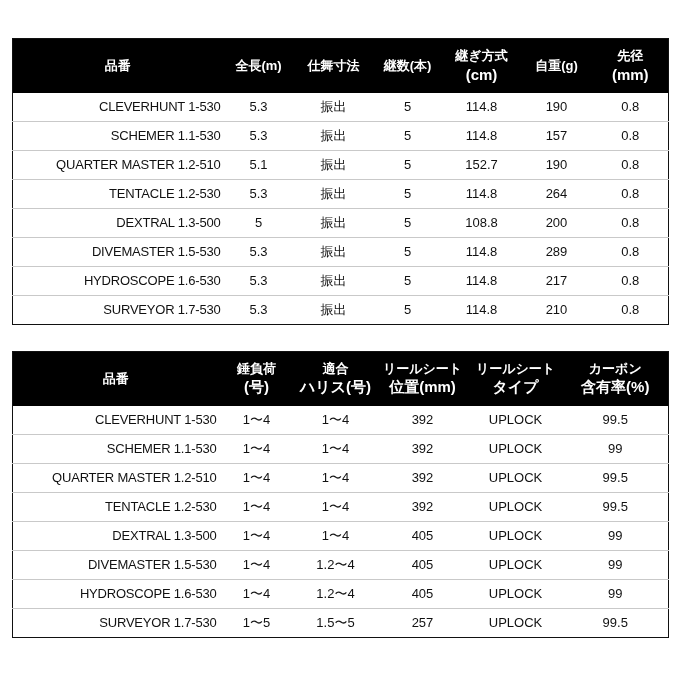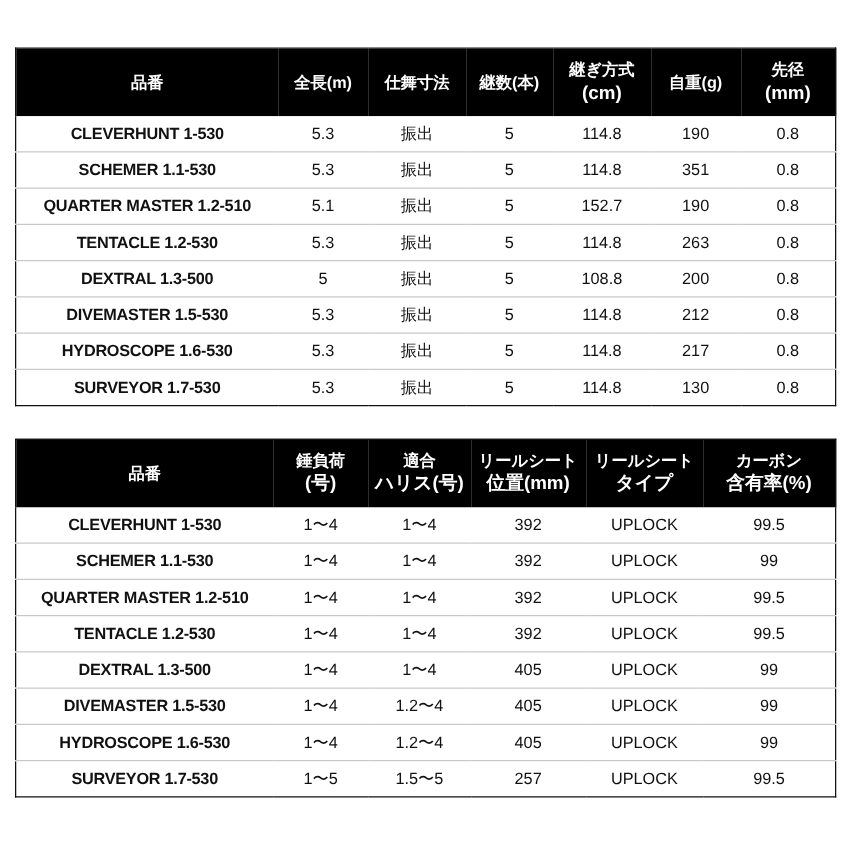--- a/index.html
+++ b/index.html
@@ -50,23 +50,24 @@
     vertical-align: middle;
     padding: 5px 2px;
     border-top: 1px solid #c9c9c9;
     background: #ffffff;
     white-space: nowrap;
   }
   table.spec tbody tr:first-child td {
     border-top: none;
   }
   table.spec tbody td.model {
-    font-weight: bold;
+    font-weight: normal;
     font-size: 13px;
     letter-spacing: -0.2px;
+    text-align: right;
   }
   
   .t1 col.c0 { width: 210px; }
   .t1 col.c1 { width: 72px; }
   .t1 col.c2 { width: 78px; }
   .t1 col.c3 { width: 70px; }
   .t1 col.c4 { width: 78px; }
   .t1 col.c5 { width: 72px; }
   .t1 col.c6 { width: 76px; }
   
@@ -128,75 +129,75 @@
         <td>114.8</td>
         <td>190</td>
         <td>0.8</td>
       </tr>
       <tr>
         <td class="model">SCHEMER 1.1-530</td>
         <td>5.3</td>
         <td>振出</td>
         <td>5</td>
         <td>114.8</td>
-        <td>351</td>
+        <td>157</td>
         <td>0.8</td>
       </tr>
       <tr>
         <td class="model">QUARTER MASTER 1.2-510</td>
         <td>5.1</td>
         <td>振出</td>
         <td>5</td>
         <td>152.7</td>
         <td>190</td>
         <td>0.8</td>
       </tr>
       <tr>
         <td class="model">TENTACLE 1.2-530</td>
         <td>5.3</td>
         <td>振出</td>
         <td>5</td>
         <td>114.8</td>
-        <td>263</td>
+        <td>264</td>
         <td>0.8</td>
       </tr>
       <tr>
         <td class="model">DEXTRAL 1.3-500</td>
         <td>5</td>
         <td>振出</td>
         <td>5</td>
         <td>108.8</td>
         <td>200</td>
         <td>0.8</td>
       </tr>
       <tr>
         <td class="model">DIVEMASTER 1.5-530</td>
         <td>5.3</td>
         <td>振出</td>
         <td>5</td>
         <td>114.8</td>
-        <td>212</td>
+        <td>289</td>
         <td>0.8</td>
       </tr>
       <tr>
         <td class="model">HYDROSCOPE 1.6-530</td>
         <td>5.3</td>
         <td>振出</td>
         <td>5</td>
         <td>114.8</td>
         <td>217</td>
         <td>0.8</td>
       </tr>
       <tr>
         <td class="model">SURVEYOR 1.7-530</td>
         <td>5.3</td>
         <td>振出</td>
         <td>5</td>
         <td>114.8</td>
-        <td>130</td>
+        <td>210</td>
         <td>0.8</td>
       </tr>
     </tbody>
   </table>
 
   <table class="spec t2">
     <colgroup>
       <col class="c0">
         <col class="c1">
         <col class="c2">

